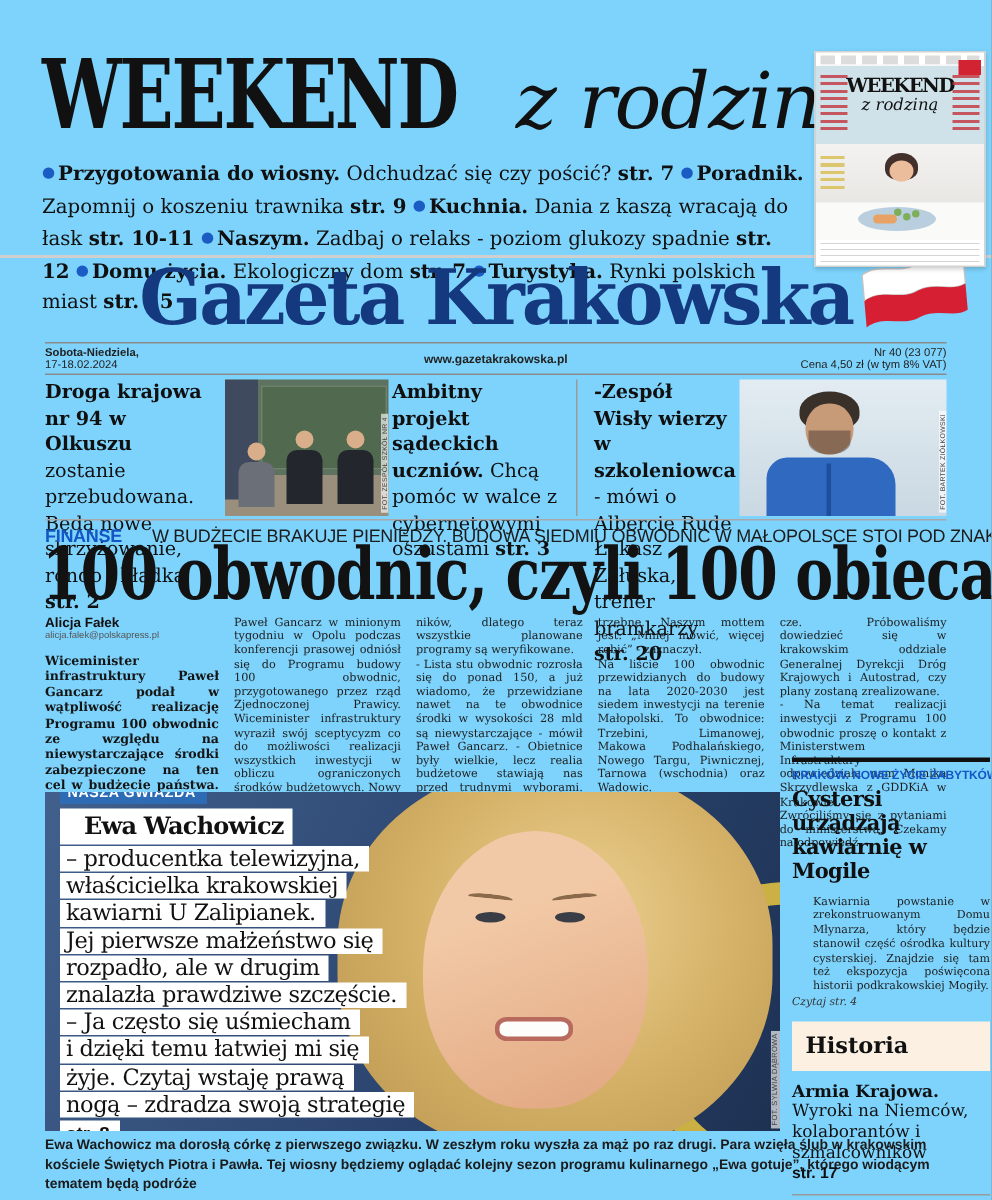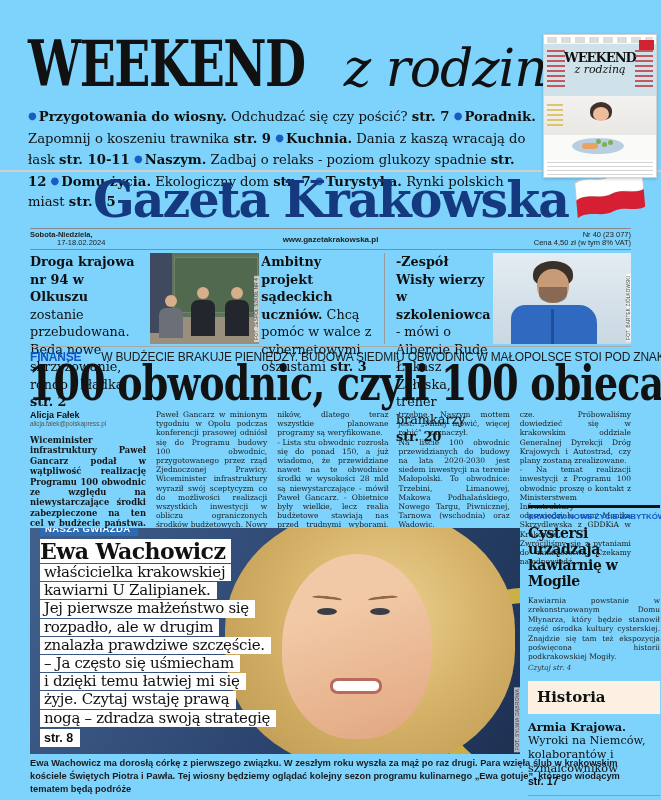--- a/index.html
+++ b/index.html
@@ -36,21 +36,21 @@
   .rule-top { position:absolute; left:0; top:170px; width:661px; border-top:2px solid #cfcfcf; }
 
   
   .masthead { position:absolute; left:0; top:174px; width:661px; height:52px; }
   .mast-title { position:absolute; left:0; width:661px; text-align:center; font-family:"DejaVu Serif", serif; font-weight:bold; font-size:51px; line-height:50px; color:#15397f; letter-spacing:-2px; transform:scaleX(.96); }
   .mast-flag { position:absolute; right:14px; top:-4px; transform:rotate(-5deg); }
 
   
   .dateline { position:absolute; left:30px; top:228px; width:601px; height:22px; border-top:1px solid #8a8a8a; border-bottom:1px solid #8a8a8a; display:flex; align-items:center; font-size:7.5px; color:#222; }
   .dl-left { width:200px; line-height:8.5px; font-weight:bold; }
-  .dl-left .d2 { font-weight:normal;margin-left:27px; }
+  .dl-left .d2 { font-weight:normal; }
   .dl-center { flex:1; text-align:center; font-weight:bold; font-size:8px; }
   .dl-right { width:200px; text-align:right; line-height:8.5px; }
 
   
   .teaser-row { position:absolute; left:30px; top:253px; width:601px; height:91px; display:flex; }
   .tz-text { font-family:"DejaVu Serif", serif; font-size:12.8px; line-height:17.5px; color:#101010; }
   .tz-text b { font-weight:bold; }
   .tz1 { width:117px; }
   .tz2 { width:113px; margin-left:2px; }
   .tz3 { width:104px; margin-left:12px; padding-left:11px; border-left:1px solid #9a9a9a; }
@@ -91,32 +91,32 @@
   .hair { position:absolute; left:195px; top:-18px; width:290px; height:260px; border-radius:46%; background:radial-gradient(circle at 55% 40%, #ecd193 0%, #d6b369 45%, #b8924c 100%); }
   .face { position:absolute; left:252px; top:26px; width:150px; height:185px; border-radius:50% 50% 46% 46%; background:linear-gradient(160deg,#f2c9a6 30%,#e3ab85 90%); }
   .brow { position:absolute; top:68px; width:30px; height:5px; border-radius:50%; border-top:3px solid #8a6a4a; }
   .brow.bl { left:282px; transform:rotate(6deg); } .brow.br { left:338px; transform:rotate(-6deg); }
   .eye { position:absolute; top:80px; width:20px; height:7px; border-radius:50%; background:#3a3d46; }
   .eye.el { left:287px; } .eye.er { left:340px; }
   .smile { position:absolute; left:300px; top:150px; width:52px; height:16px; border-radius:8px/7px; background:#fdfdfb; border:3px solid #b96a5e; }
   .feature .vcredit { font-size:5px; }
   .quote-box { position:absolute; left:10px; top:-7px; display:flex; flex-direction:column; align-items:flex-start; }
   .badge { background:#2d6cb5; color:#fff; font-weight:bold; font-size:9.5px; letter-spacing:.4px; padding:2px 7px 2px 5px; margin-bottom:3px; }
-  .qname { background:#fff; font-family:"DejaVu Serif", serif; font-weight:bold; font-size:22px; line-height:22px; padding:1px 6px 1px 0; letter-spacing:-.5px; }
+  .qname { background:#fff; font-family:"DejaVu Serif", serif; font-weight:bold; font-size:16px; line-height:22px; padding:1px 6px 1px 16px; letter-spacing:-.5px; }
   .qline { background:#fff; font-family:"DejaVu Serif", serif; font-size:15px; line-height:16.2px; padding:0 6px 1px 4px; margin-top:1px; letter-spacing:-.3px; }
   .qpage { background:#fff; font-weight:bold; font-size:12.5px; padding:2px 7px 2px 4px; margin-top:2px; }
 
   .caption { position:absolute; left:30px; top:757px; width:592px; font-size:9.3px; font-weight:bold; line-height:13px; color:#1b1b1b; }
 
   
   .sidebar { position:absolute; left:528px; top:505px; width:132px; }
   .sb-rule { border-top:3px solid #101010; margin-bottom:4px; }
   .sb-kicker { color:#1356c6; font-weight:bold; font-size:8px; letter-spacing:-.1px; margin-bottom:4px; white-space:nowrap; }
   .sb-headline { font-family:"DejaVu Serif", serif; font-weight:bold; font-size:14px; line-height:16px; color:#101010; letter-spacing:-.4px; margin-bottom:7px; }
-  .sb-body { font-family:"DejaVu Serif", serif; font-size:7.4px; line-height:9.4px; text-align:justify; color:#1c1c1c; }
+  .sb-body { font-family:"DejaVu Serif", serif; font-size:7.4px; line-height:9.4px; text-align:justify; color:#1c1c1c;margin-left:14px; }
   .sb-read { font-family:"DejaVu Serif", serif; font-style:italic; font-size:7.2px; color:#333; margin-top:1px; }
   .historia-box { margin-top:9px; background:#fbf0e1; padding:7px 9px 8px 9px; }
   .historia-box .hh { font-family:"DejaVu Serif", serif; font-weight:bold; font-size:15px; }
   .armia { margin-top:7px; font-family:"DejaVu Serif", serif; font-size:11.3px; line-height:13.6px; color:#101010; }
   .armia b { font-weight:bold; }
   .armia .pg { font-family:"Liberation Sans", sans-serif; font-weight:bold; font-size:10.5px; }
   .sb-thinrule { border-top:1px solid #9a9a9a; margin-top:6px; }
   .issn-row { display:flex; justify-content:space-between; font-size:5.6px; color:#333; margin:3px 0 2px 0; }
 </style>
 </head>
@@ -255,20 +255,21 @@
     <div class="hair"></div>
     <div class="face"></div>
     <div class="brow bl"></div>
     <div class="brow br"></div>
     <div class="eye el"></div>
     <div class="eye er"></div>
     <div class="smile"></div>
     <div class="quote-box">
       <span class="badge">NASZA GWIAZDA</span>
       <span class="qname">Ewa Wachowicz</span>
+      <span class="qline">– producentka telewizyjna,</span>
       <span class="qline">właścicielka krakowskiej</span>
       <span class="qline">kawiarni U Zalipianek.</span>
       <span class="qline">Jej pierwsze małżeństwo się</span>
       <span class="qline">rozpadło, ale w drugim</span>
       <span class="qline">znalazła prawdziwe szczęście.</span>
       <span class="qline">– Ja często się uśmiecham</span>
       <span class="qline">i dzięki temu łatwiej mi się</span>
       <span class="qline">żyje. Czytaj wstaję prawą</span>
       <span class="qline">nogą – zdradza swoją strategię</span>
       <span class="qpage">str. 8</span>

